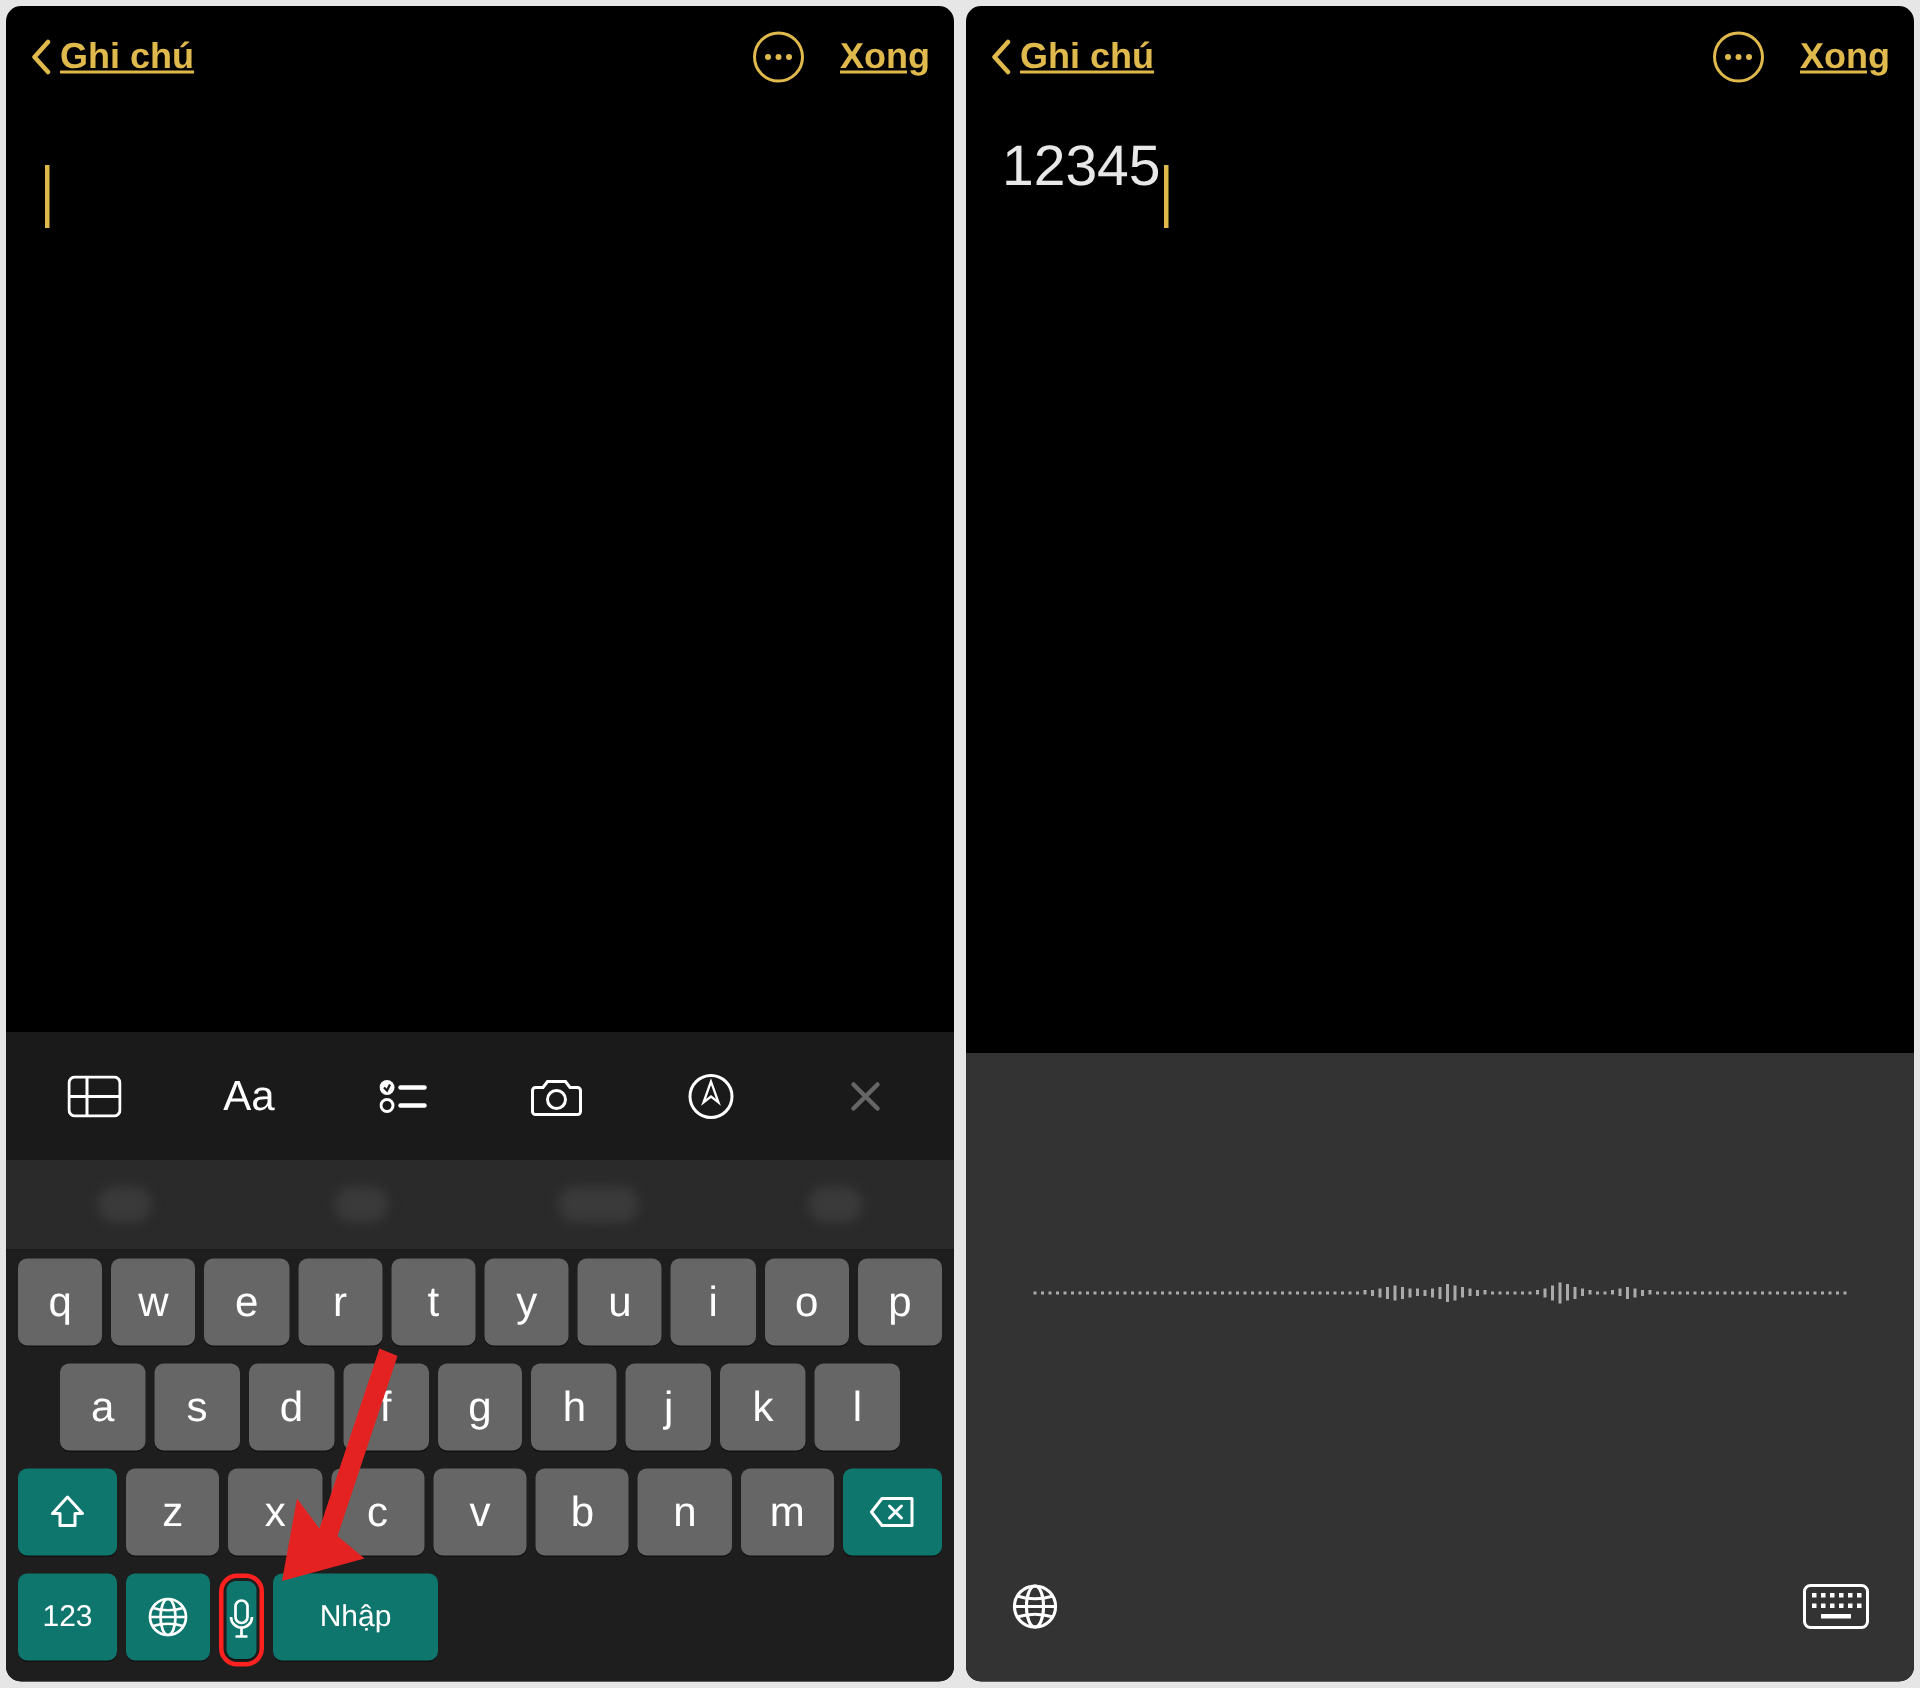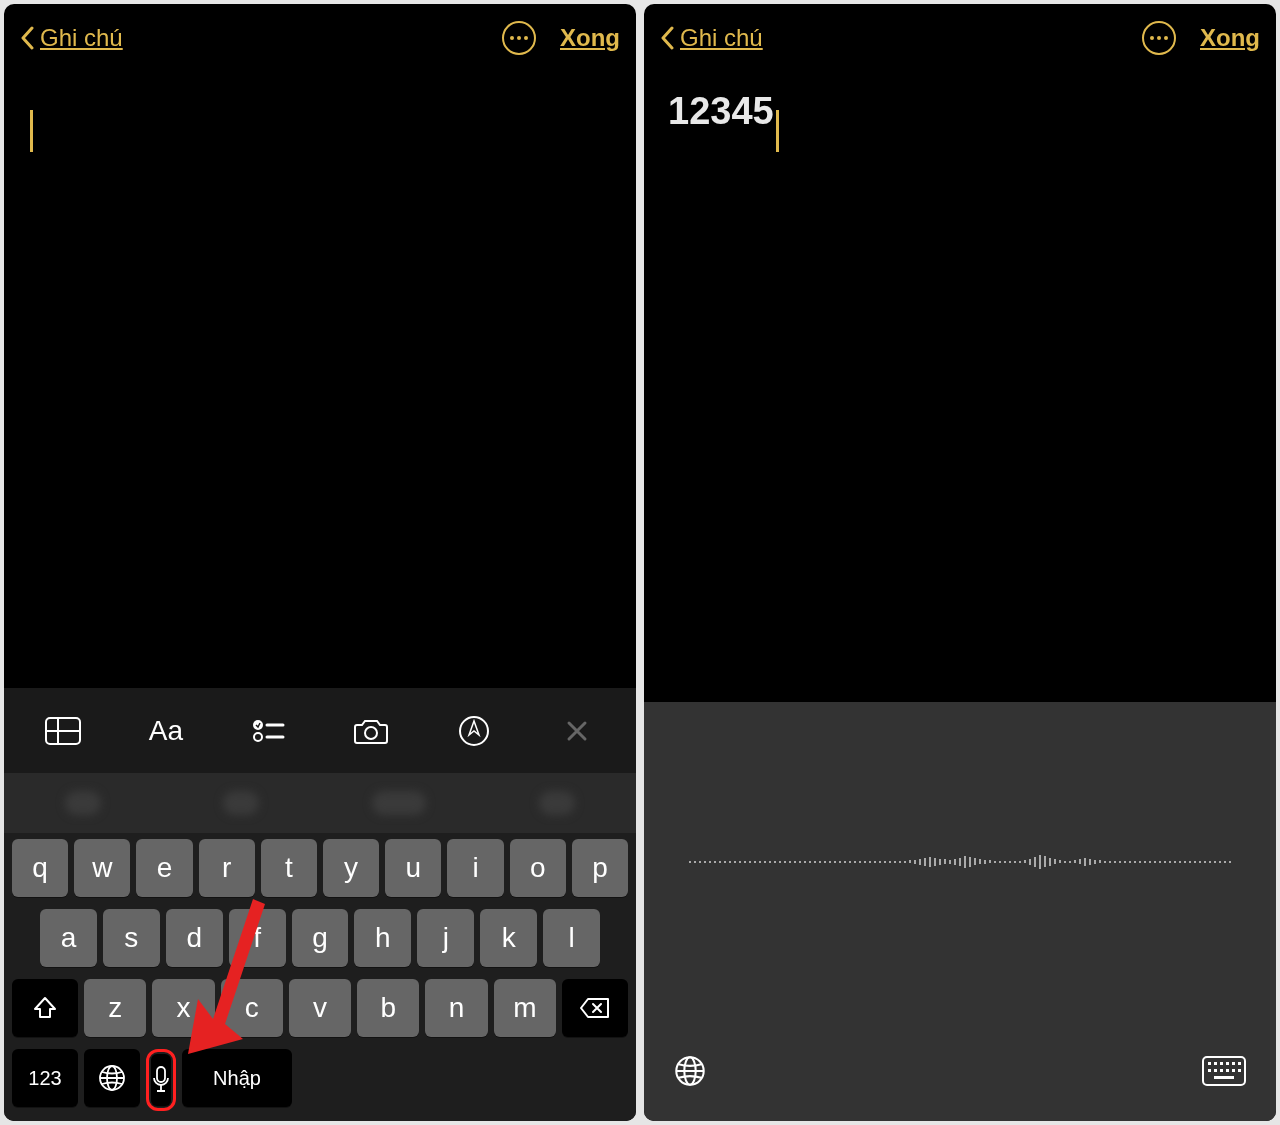--- a/index.html
+++ b/index.html
@@ -1,40 +1,40 @@
 <!DOCTYPE html>
 <html><head>
 <meta charset="utf-8">
 <style>
 * { margin: 0; padding: 0; box-sizing: border-box; font-family: -apple-system, "Helvetica Neue", Arial, sans-serif; }
 body { background: #e6e6e6; display: flex; justify-content: center; align-items: center; min-height: 100vh; }
 .container { display: flex; gap: 8px; width: 1280px; height: 1125px; padding: 4px; }
 .phone { flex: 1; background: #000; border-radius: 10px; overflow: hidden; display: flex; flex-direction: column; position: relative; }
 .header { display: flex; align-items: center; padding: 12px 16px; height: 68px; }
-.back { display: flex; align-items: center; gap: 6px; color: #e0b94d; text-decoration: underline; font-size: 24px; font-weight: 400; }
+.back { display: flex; align-items: center; gap: 6px; color: #e0b94d; text-decoration: underline; font-size: 24px; font-weight: 700; }
 .chevron { width: 14px; height: 24px; }
 .spacer { flex: 1; }
 .more-btn { width: 34px; height: 34px; border: 2.5px solid #e0b94d; border-radius: 50%; display: flex; align-items: center; justify-content: center; margin-right: 24px; cursor: pointer; }
 .dots { display: flex; gap: 3px; }
 .dots span { width: 4px; height: 4px; background: #e0b94d; border-radius: 50%; display: block; }
 .done { color: #e0b94d; font-size: 24px; font-weight: 600; text-decoration: underline; cursor: pointer; }
 .note-area { flex: 1; padding: 18px 24px; background: #000; position: relative; }
-.note-text { color: #e8e8e8; font-size: 38px; font-weight: 700; display: inline; }
+.note-text { color: #e8e8e8; font-size: 38px; font-weight: 400; display: inline; }
 .cursor { display: inline-block; width: 3px; height: 42px; background: #e0b94d; vertical-align: text-top; margin-left: 2px; }
 .format-bar { display: flex; background: #1a1a1a; padding: 10px 8px; justify-content: space-around; align-items: center; height: 85px; }
 .format-btn { color: #fff; cursor: pointer; display: flex; align-items: center; justify-content: center; width: 54px; height: 40px; }
 .format-btn.dim { color: #555; }
 .suggestion-bar { display: flex; background: #2a2a2a; height: 60px; }
 .suggestion { flex: 1; display: flex; align-items: center; justify-content: center; }
 .blur-dot { width: 36px; height: 24px; background: #3a3a3a; border-radius: 12px; filter: blur(4px); }
 .keyboard { background: #1e1e1e; padding: 6px 4px; position: relative; }
 .kb-row { display: flex; gap: 6px; margin-bottom: 12px; padding: 0 4px; }
 .kb-row.r2 { padding: 0 32px; }
 .key { flex: 1; height: 58px; background: #666; border-radius: 6px; color: #fff; font-size: 28px; display: flex; align-items: center; justify-content: center; cursor: pointer; box-shadow: 0 1px 0 rgba(0,0,0,0.4); }
-.key.dark { background: #000000; }
+.key.dark { background: #0f766e; }
 .key.shift, .key.del { flex: 0 0 66px; }
 .key.num { flex: 0 0 66px; font-size: 20px; }
 .key.globe { flex: 0 0 56px; }
 .key.mic { flex: 0 0 48px; }
 .key.space { flex: 1; font-size: 20px; }
 .key.enter { flex: 0 0 110px; font-size: 20px; }
 .mic-highlight { border: 3px solid #ff2020; border-radius: 12px; padding: 2px; }
 .arrow-overlay { position: absolute; left: 175px; top: -90px; z-index: 10; pointer-events: none; }
 .dictation-area { flex: 1; background: #333; display: flex; flex-direction: column; }
 .waveform { flex: 1; display: flex; align-items: center; justify-content: center; }

